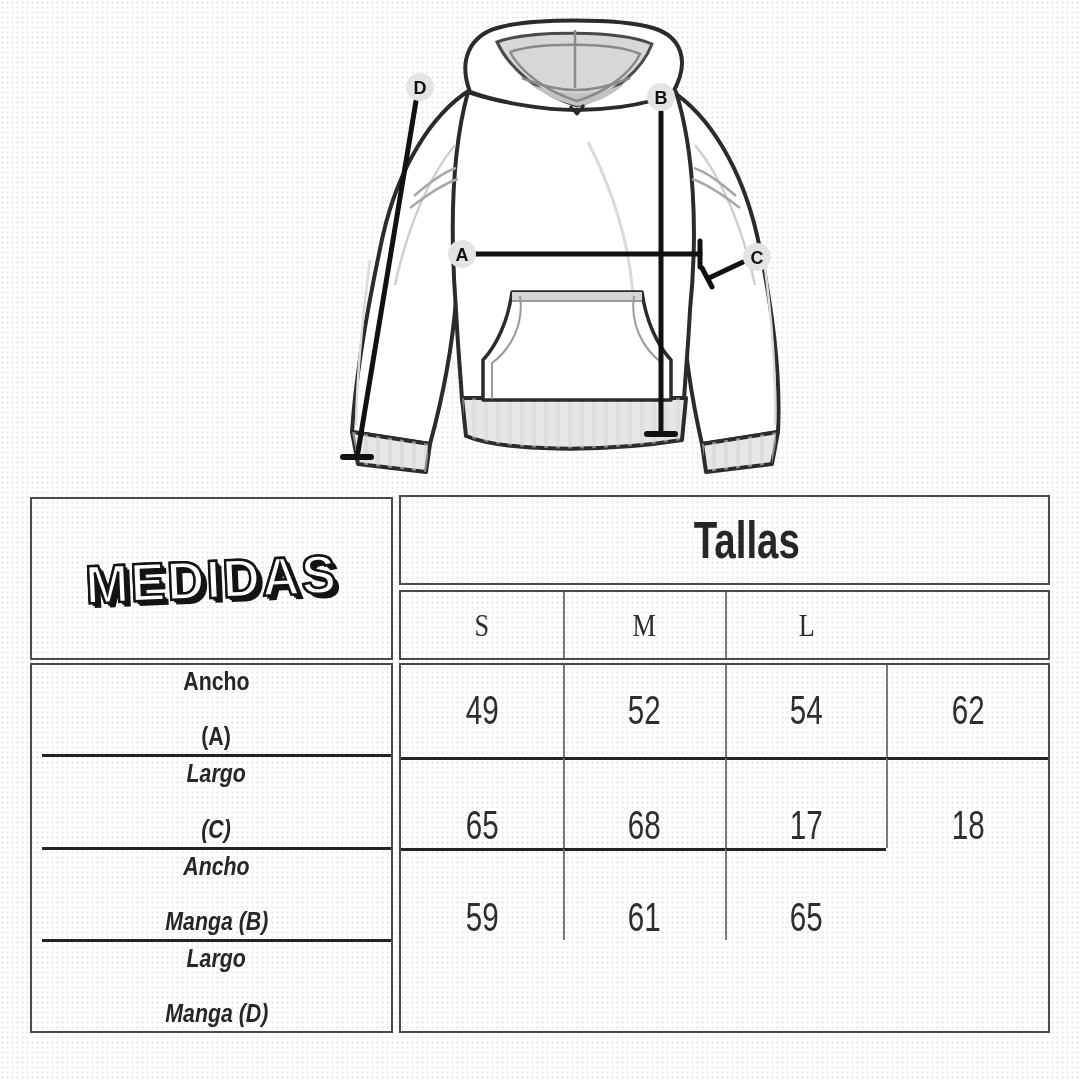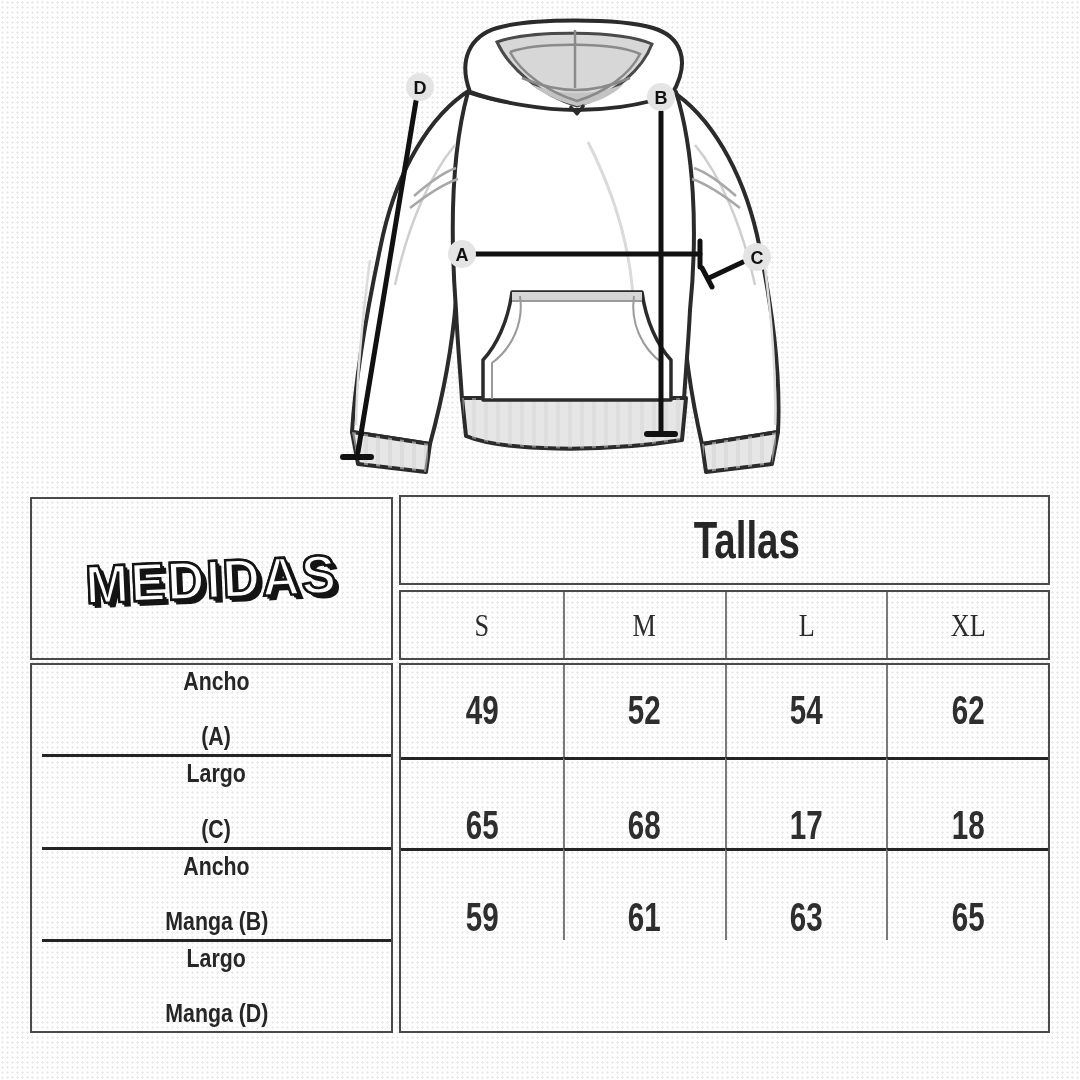--- a/index.html
+++ b/index.html
@@ -31,21 +31,21 @@
     text-shadow: 3px 3px 0 #141414, 5px 5px 0 #141414,
                  -1px -1px 0 #141414, 1px -1px 0 #141414, -1px 1px 0 #141414;
     transform: rotate(-2.5deg) scaleX(0.96);
     white-space:nowrap;
   }
   .labels-box { height:370px; border:2px solid #4a4a4a; display:flex; flex-direction:column; }
   .label-row {
     flex:1; display:flex; flex-direction:column;
     align-items:center; justify-content:space-between; line-height:1.3;margin-left:10px;
   }
-  .label-row + .label-row { border-top:3px solid #242424; }
+  .label-row + .label-row { border-top:3px solid #242424;font-style:italic; }
   .label-line { font-weight:700; font-size:26px; color:#262626; }
 
   
   .panel-right { position:absolute; left:399px; top:495px; width:651px; }
   .tallas-box {
     height:90px; border:2px solid #4a4a4a; margin-bottom:5px;
     display:flex; align-items:center; justify-content:center;padding-left:44px;
   }
   .tallas-text { font-weight:700; font-size:52px; color:#262626; }
   .size-header-row {
@@ -55,21 +55,21 @@
   .hcell {
     display:flex; align-items:center; justify-content:center;
     font-family:"Liberation Serif", serif; font-size:32px; color:#2c2c2c;
   }
   .hcell + .hcell { border-left:2px solid #7a7a7a; }
   .data-grid {
     height:370px; border:2px solid #4a4a4a;
     display:grid; grid-template-columns:repeat(4,1fr); grid-template-rows:repeat(4,1fr);
   }
   .dcell { display:flex; align-items:center; justify-content:center;
-           font-size:40px; font-weight:700; color:#2e2e2e; }
+           font-size:40px; font-weight:400; color:#2e2e2e; }
   .dcell:not(:nth-child(4n+1)) { border-left:2px solid #7a7a7a; }
   .dcell:nth-child(n+5) { border-top:3px solid #242424;align-items:flex-end; }
 </style>
 </head>
 <body>
 
 <div class="page">
 
   <svg class="hoodie-svg" viewBox="0 0 1080 490">
     <defs>
@@ -190,23 +190,20 @@
     <div class="size-header-row">
       <div class="hcell">
           <span class="cond-mid">S</span>
         </div>
       <div class="hcell">
           <span class="cond-mid">M</span>
         </div>
       <div class="hcell">
           <span class="cond-mid">L</span>
         </div>
-      <div class="hcell">
-          <span class="cond-mid">XL</span>
-        </div>
     </div>
     <div class="data-grid">
       <div class="dcell">
           <span class="cond">49</span>
         </div>
       <div class="dcell">
           <span class="cond">52</span>
         </div>
       <div class="dcell">
           <span class="cond">54</span>
@@ -229,21 +226,18 @@
           <span class="cond">18</span>
         </div>
 
       <div class="dcell">
           <span class="cond">59</span>
         </div>
       <div class="dcell">
           <span class="cond">61</span>
         </div>
       <div class="dcell">
-          <span class="cond">63</span>
-        </div>
-      <div class="dcell">
           <span class="cond">65</span>
         </div>
     </div>
   </div>
 
 </div>
 
 </body></html>

